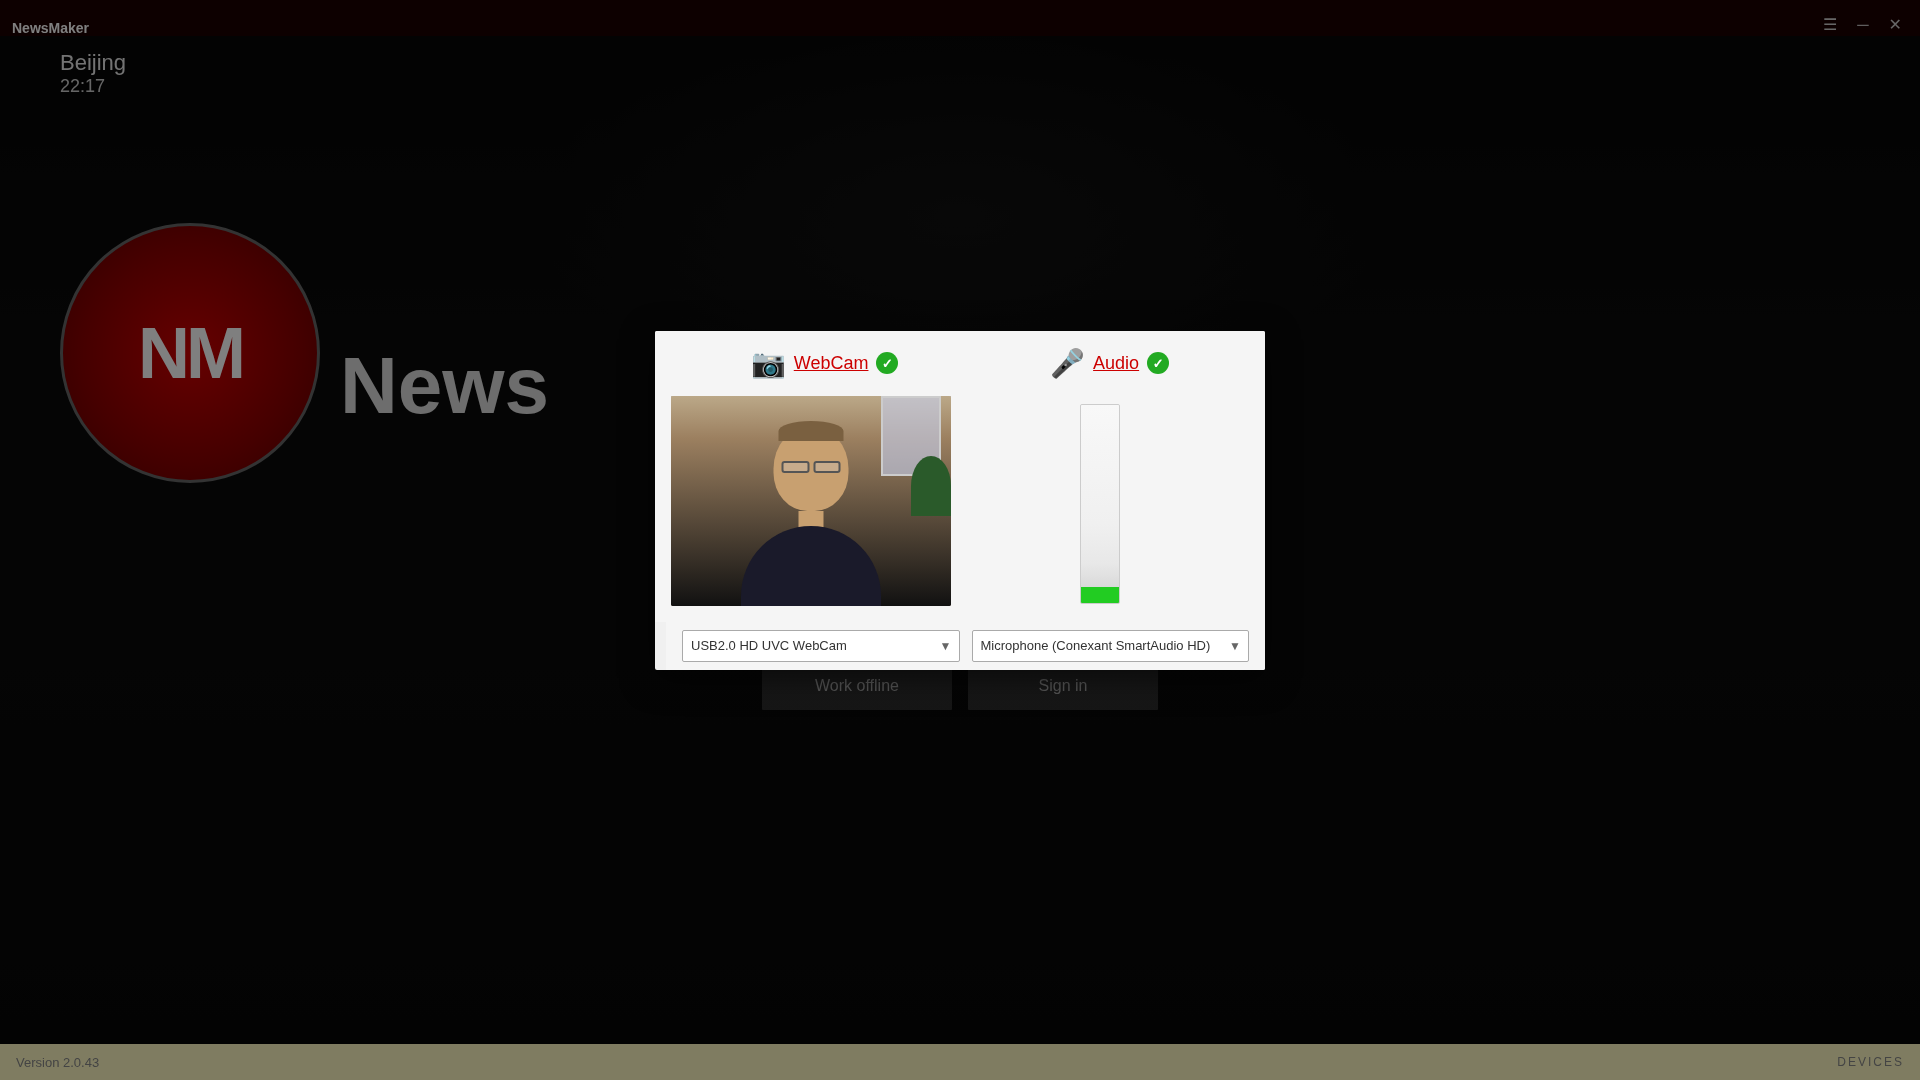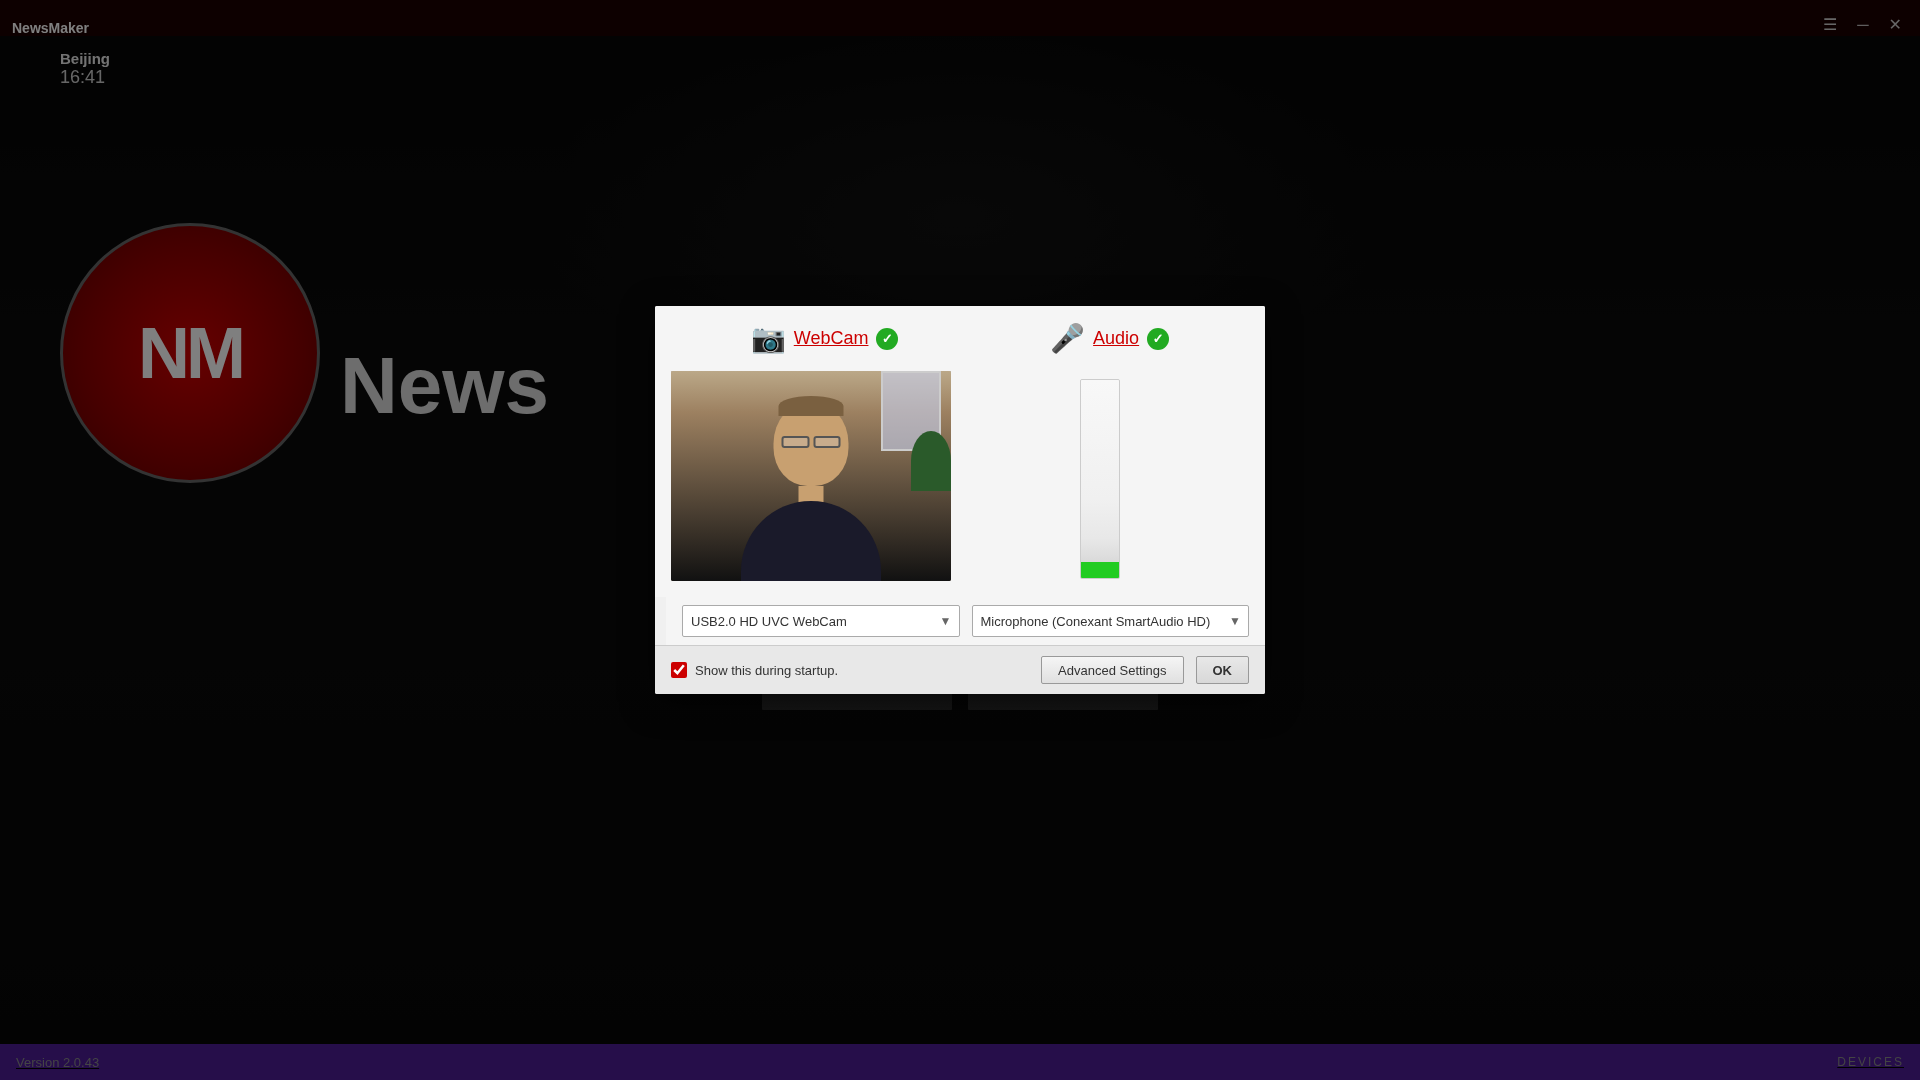--- a/index.html
+++ b/index.html
@@ -63,22 +63,22 @@
     
     .logo-area {
       position: absolute;
       left: 60px;
       top: 50px;
       z-index: 5;
     }
 
     .city-label {
       color: #fff;
-      font-size: 15px;
-      font-weight: 700;
+      font-size: 22px;
+      font-weight: 400;
       opacity: 0.9;
     }
 
     .time-label {
       color: #fff;
       font-size: 18px;
       opacity: 0.8;
     }
 
     
@@ -116,27 +116,26 @@
       opacity: 0.85;
     }
 
     
     .bottom-bar {
       position: absolute;
       bottom: 0;
       left: 0;
       right: 0;
       height: 36px;
-      background: #4c1d95;
+      background: #fef9c3;
       display: flex;
       align-items: center;
       justify-content: space-between;
       padding: 0 16px;
       z-index: 10;
-      text-decoration: underline;
     }
 
     .version-text {
       color: #888;
       font-size: 13px;
     }
 
     .devices-text {
       color: #888;
       font-size: 12px;
@@ -477,21 +476,21 @@
     <button class="titlebar-btn">☰</button>
     <button class="titlebar-btn">─</button>
     <button class="titlebar-btn">✕</button>
   </div>
 </div>
 
 <div class="bg-scene"></div>
 
 <div class="logo-area">
   <div class="city-label">Beijing</div>
-  <div class="time-label">16:41</div>
+  <div class="time-label">22:17</div>
 </div>
 
 <div class="nm-logo">
   <span class="nm-text">NM</span>
 </div>
 
 <div class="news-text">News</div>
 
 <div class="behind-dialog">
   <div class="password-field-wrapper">
@@ -573,28 +572,20 @@
         <span class="select-arrow">▼</span>
       </div>
       <div class="select-wrapper">
         <select>
           <option>Microphone (Conexant SmartAudio HD)</option>
         </select>
         <span class="select-arrow">▼</span>
       </div>
     </div>
 
-    <div class="dialog-footer">
-      <div class="checkbox-wrapper">
-        <input type="checkbox" class="checkbox-input" checked="" style="">
-        <label class="checkbox-label">Show this during startup.</label>
-      </div>
-      <button class="footer-btn">Advanced Settings</button>
-      <button class="footer-btn ok-btn">OK</button>
-    </div>
 
   </div>
 </div>
 
 <div class="bottom-bar">
   <span class="version-text">Version 2.0.43</span>
   <span class="devices-text">DEVICES</span>
 </div>
 
 </body></html>

